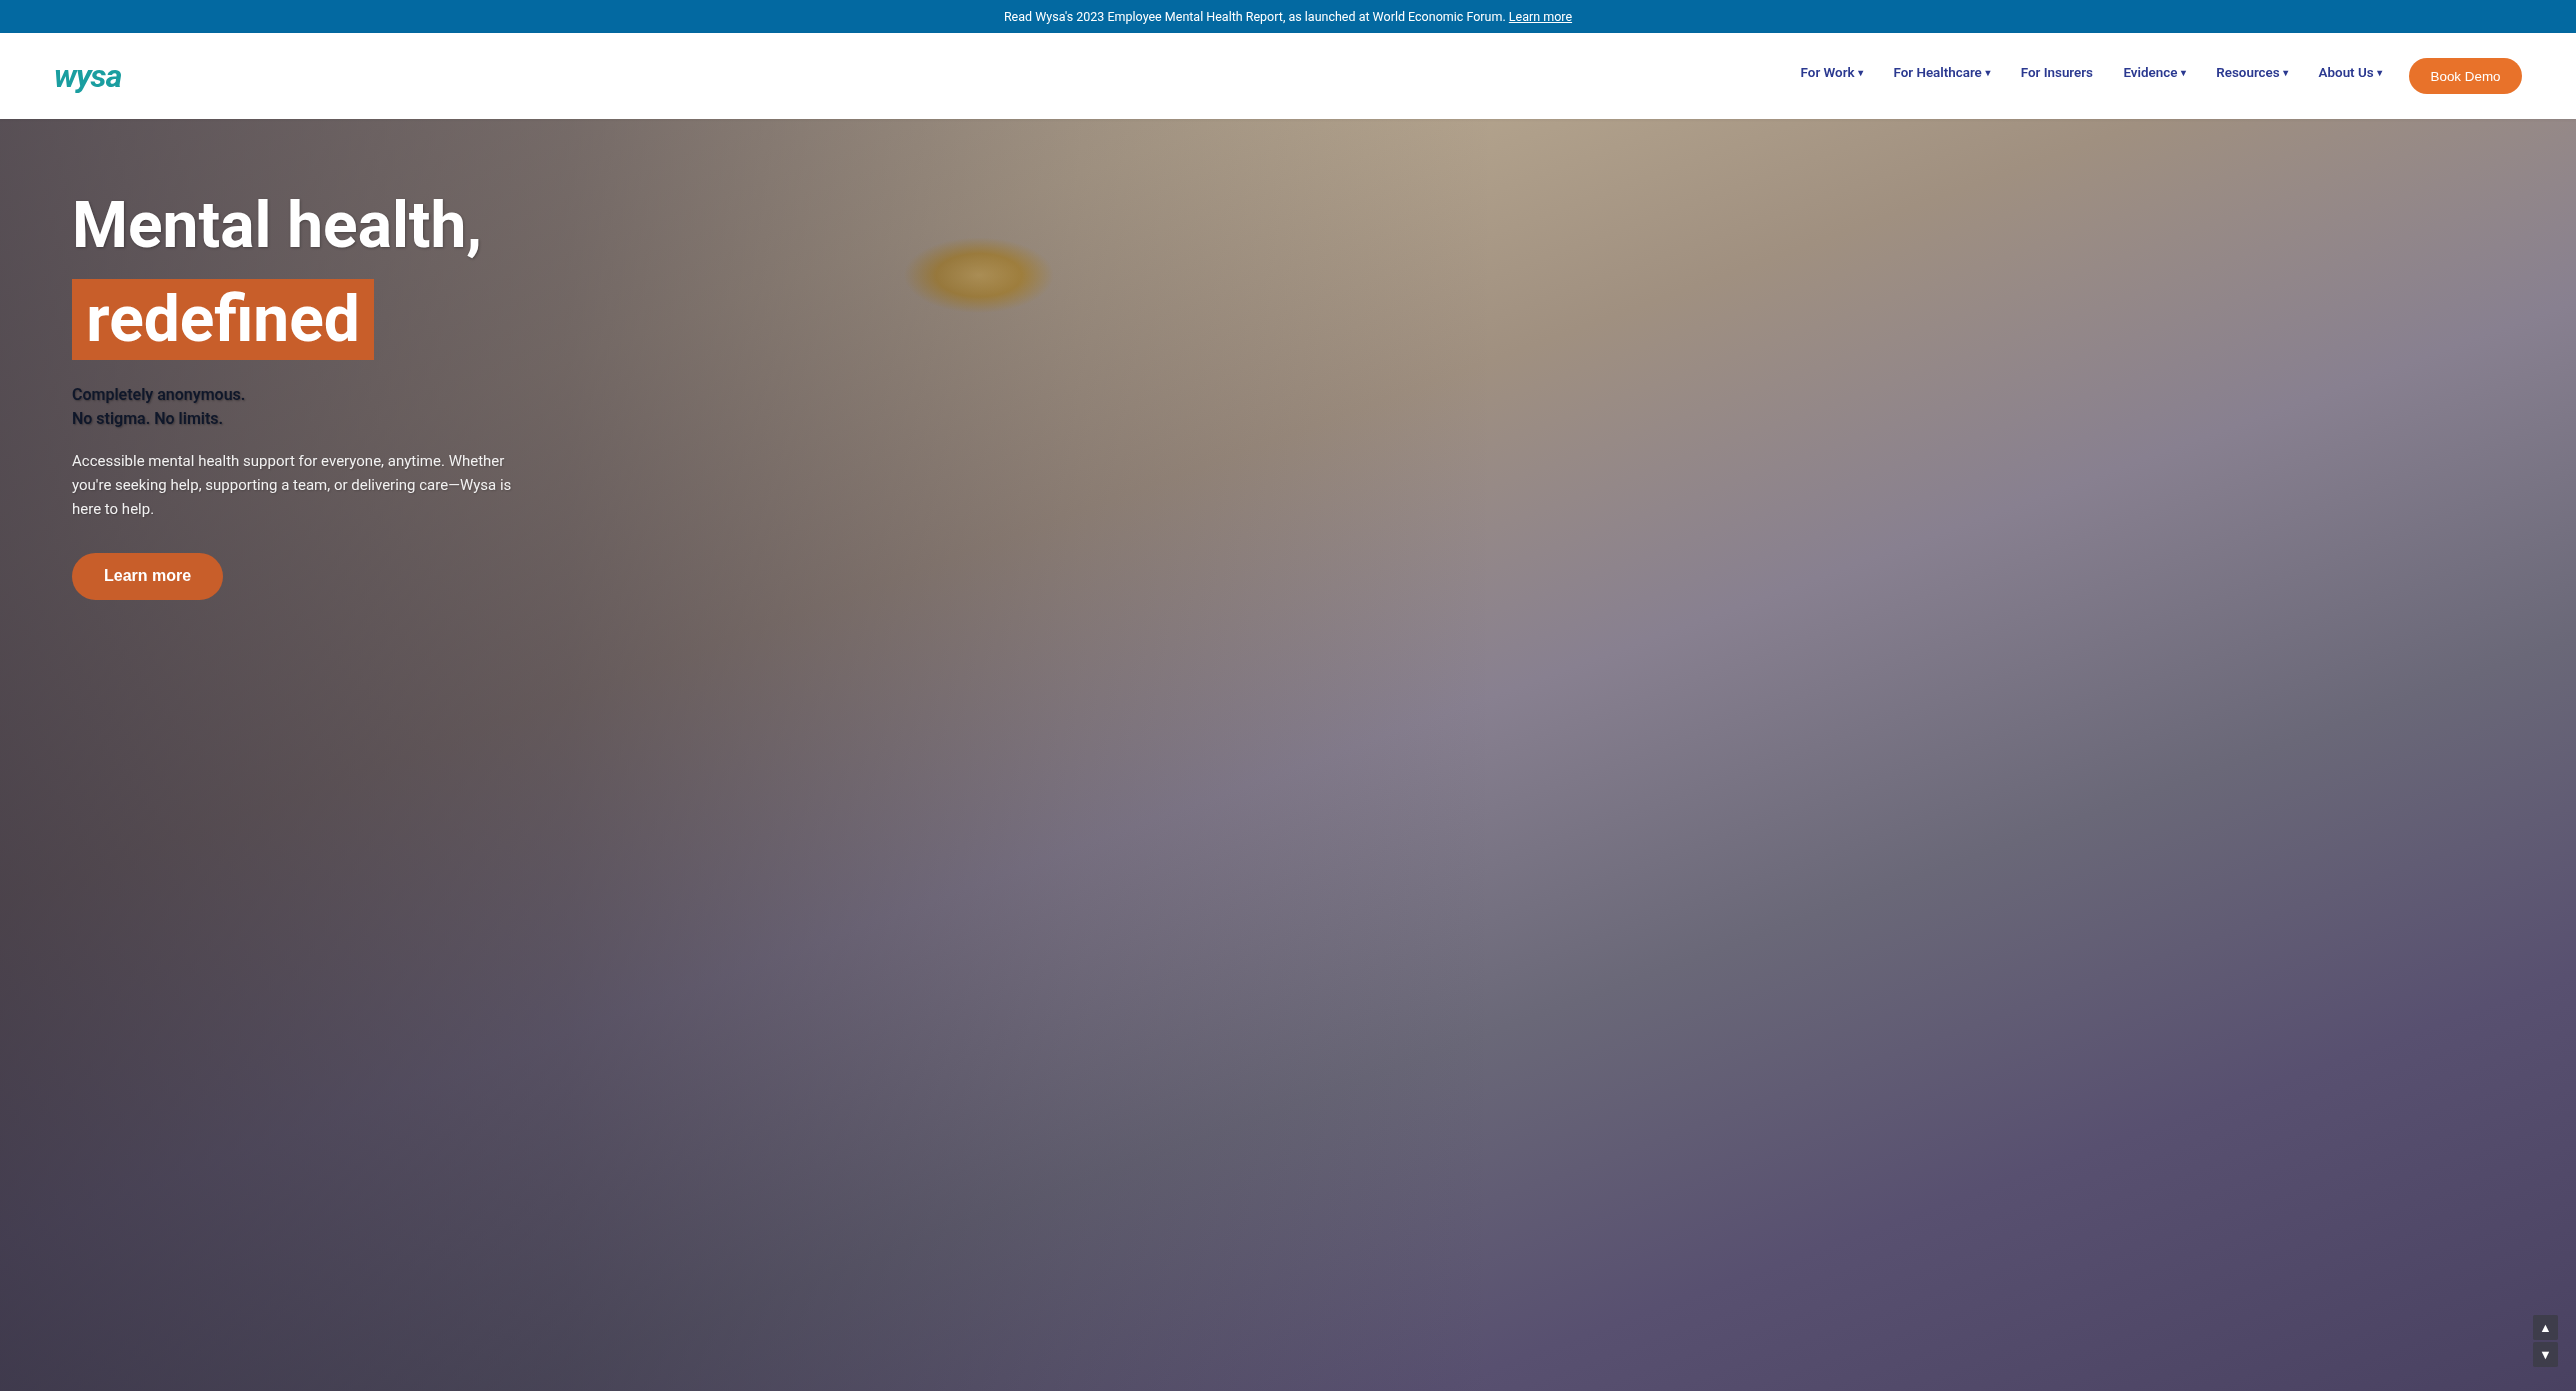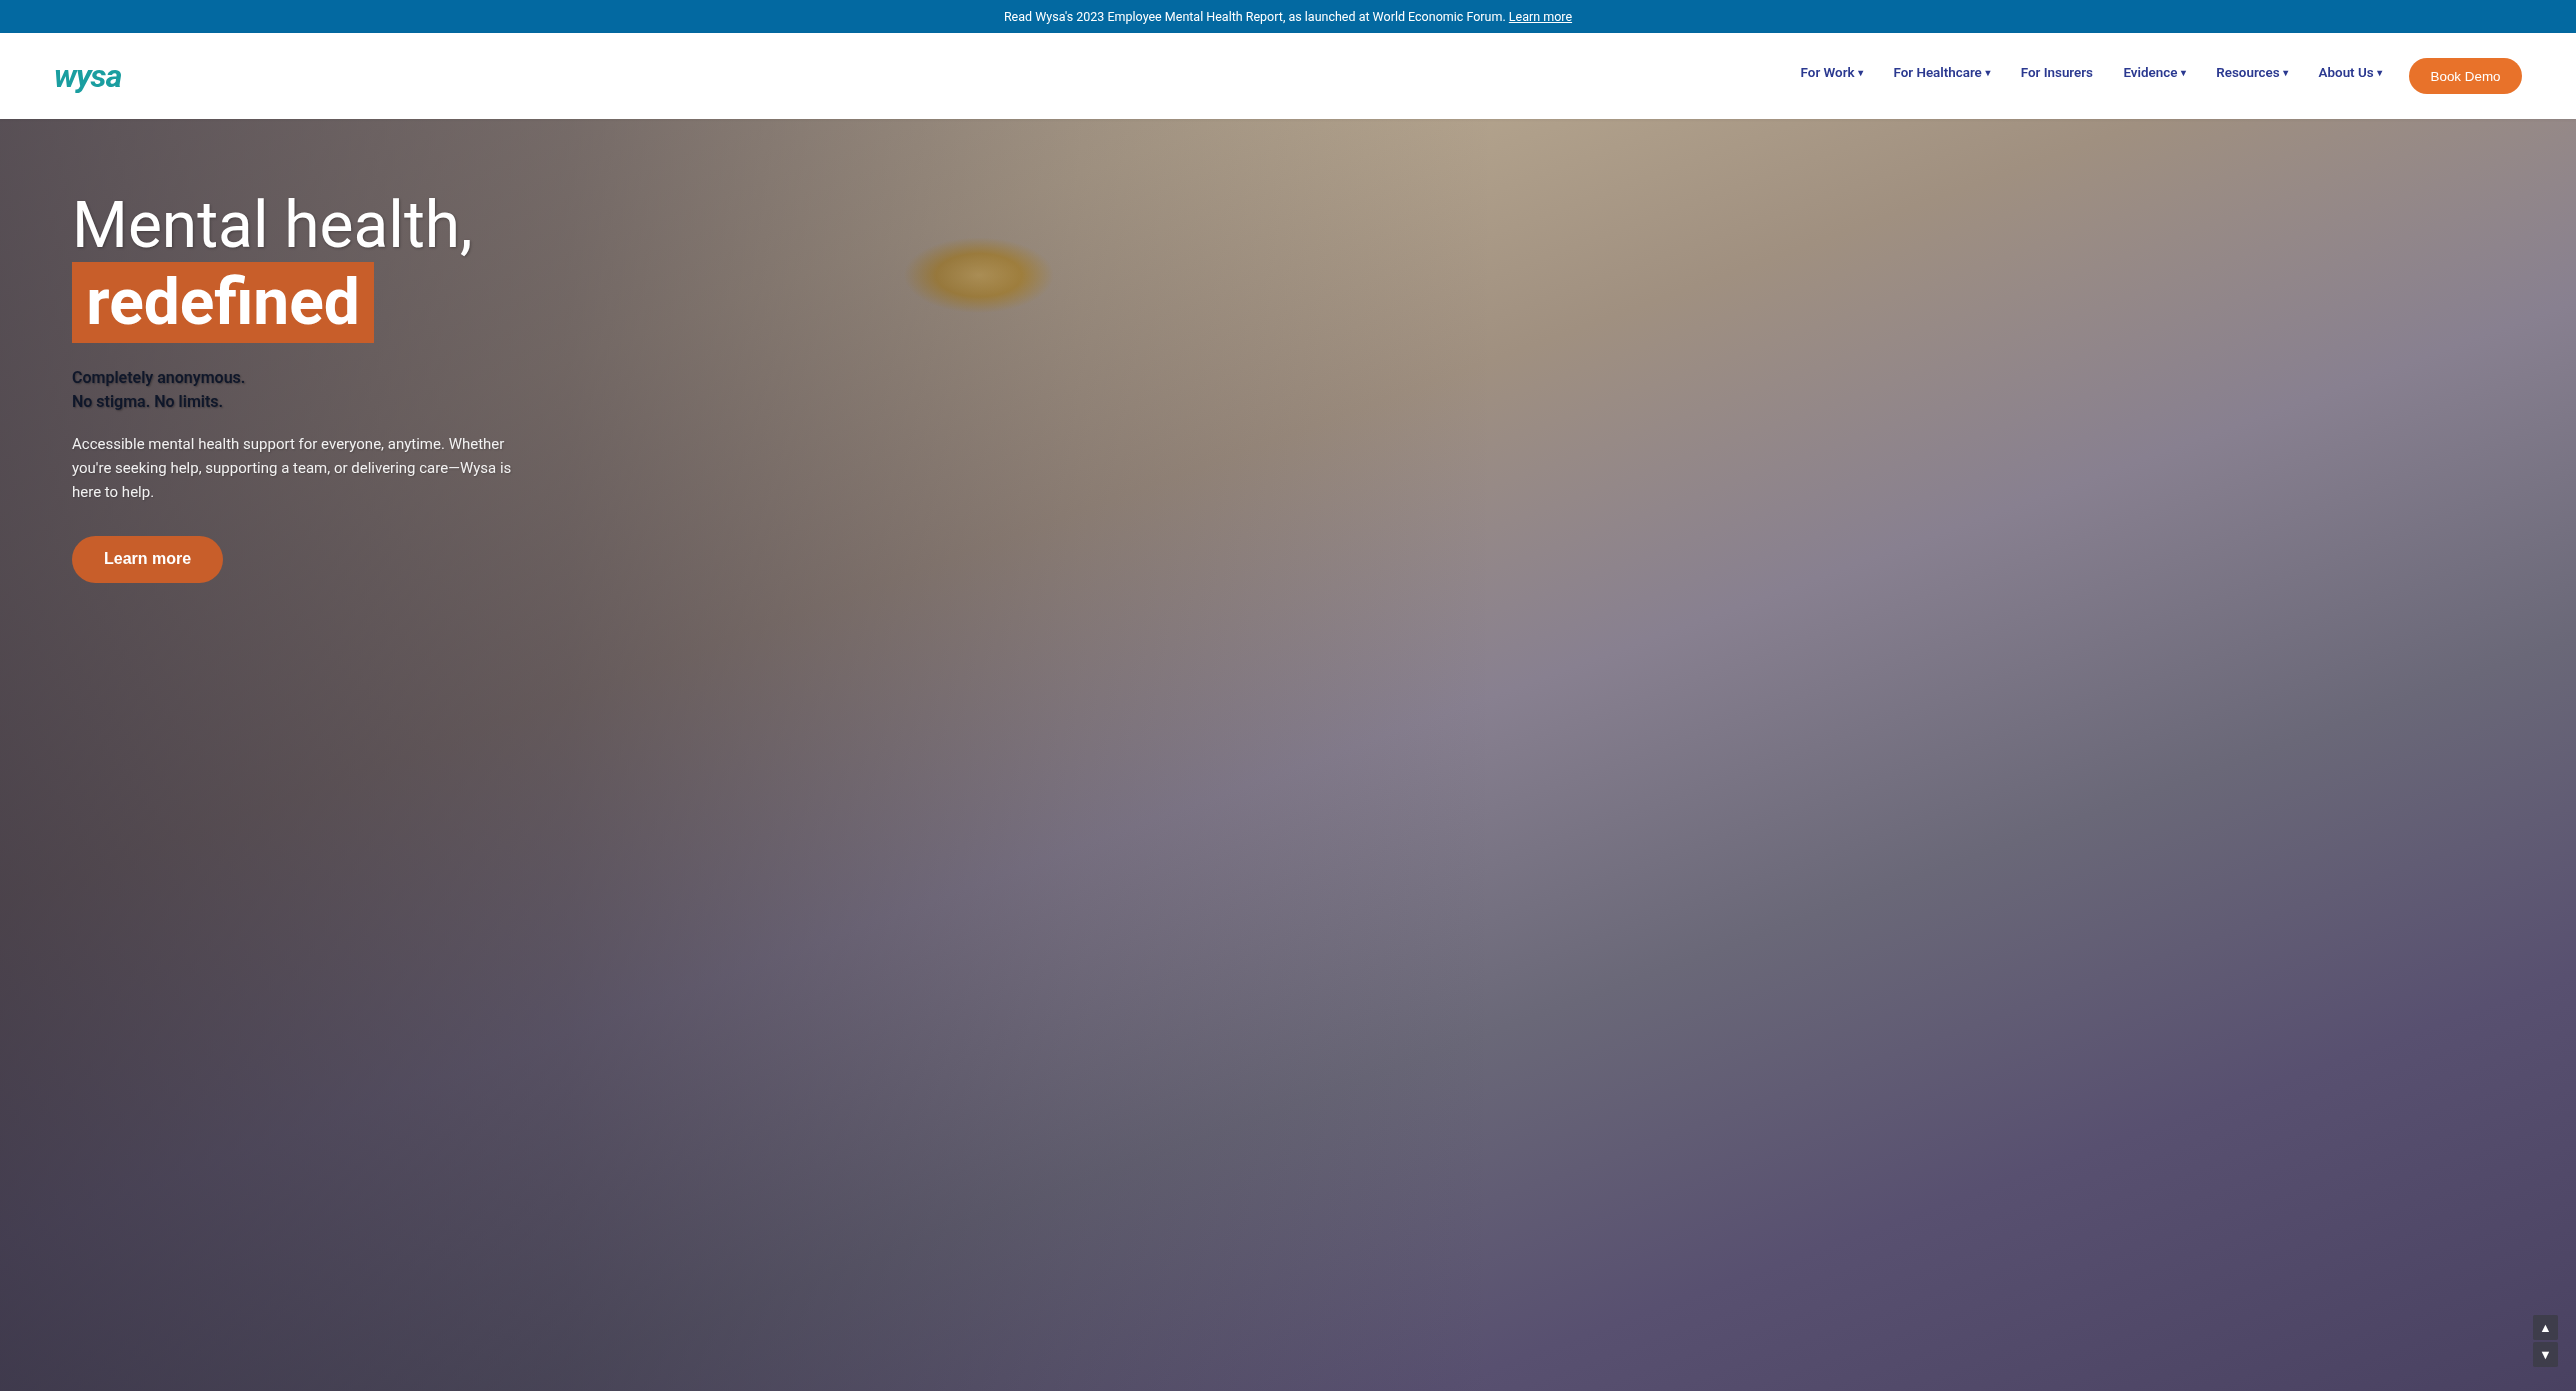--- a/index.html
+++ b/index.html
@@ -127,34 +127,34 @@
     #hero-content {
       position: relative;
       z-index: 5;
       padding: 72px 72px 54px;
       max-width: 626px;
       color: white;
     }
 
     #hero-title-line1 {
       font-size: 64px;
-      font-weight: 400;
+      font-weight: 700;
       line-height: 1.1;
       color: white;
       text-shadow: 0.9px 0.9px 2.7px rgba(0,0,0,0.3);
     }
 
     #hero-title-highlight {
       display: inline-block;
       background: #c85e2a;
       padding: 3.6px 14.3px;
       font-size: 64px;
       font-weight: 700;
       color: white;
-      margin-top: 1px;
+      margin-top: 18px;
       line-height: 1.15;
     }
 
     #hero-subtitle {
       margin-top: 23px;
       font-size: 16px;
       font-weight: 600;
       color: #0f172a;
       line-height: 1.5;
       text-shadow: 0.9px 0.9px 1.8px rgba(0,0,0,0.3);

